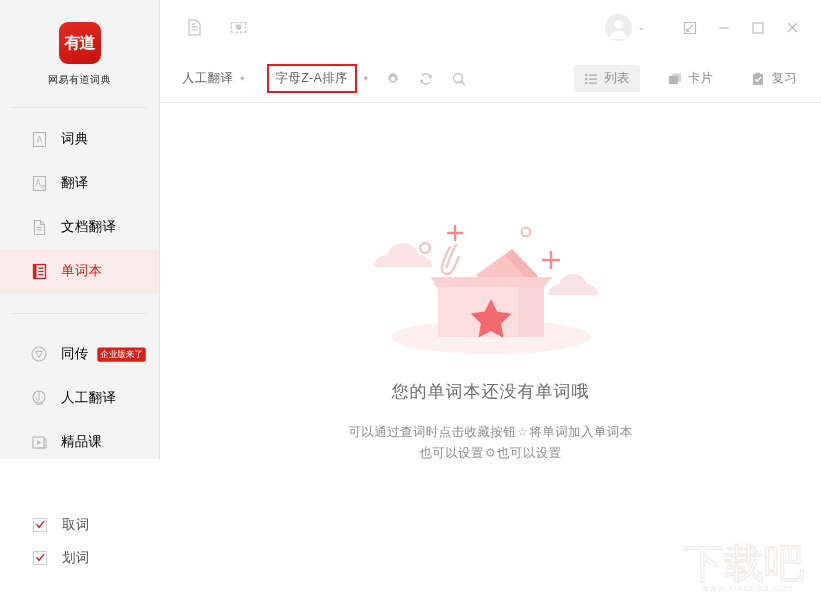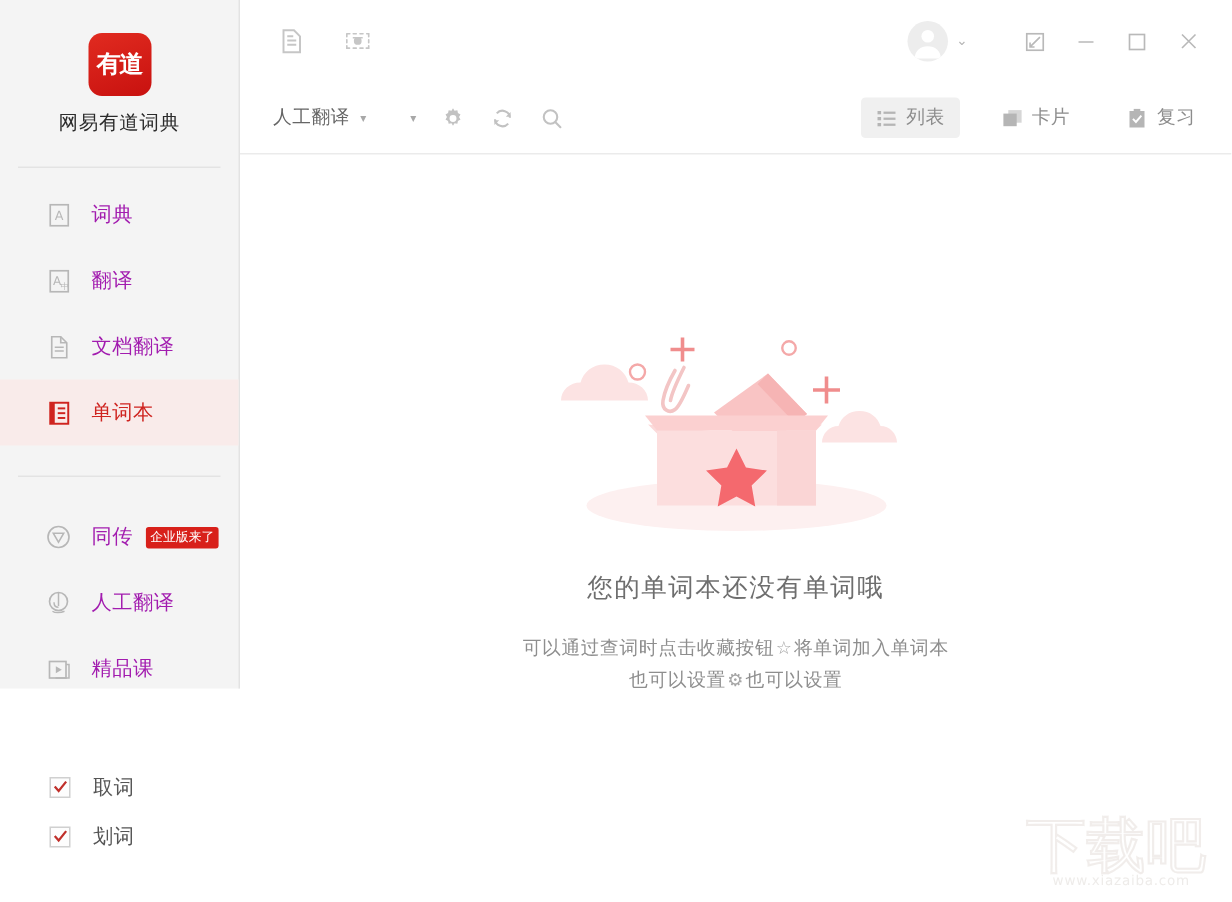--- a/index.html
+++ b/index.html
@@ -46,21 +46,21 @@
     justify-content: center;
     color: #ffffff;
     font-size: 16px;
     font-weight: bold;
     letter-spacing: -1px;
     line-height: 1;
     font-family: "DejaVu Sans", "Liberation Sans", sans-serif;
   }
   .logo-text {
     margin-top: 9px;
-    font-size: 13px;
+    font-size: 10px;
     color: #2b2b2b;
     letter-spacing: 0.5px;
   }
 
   .sidebar-divider {
     height: 1px;
     background: #e3e3e3;
     margin: 20px 12px 0 12px;
   }
 
@@ -84,21 +84,21 @@
     margin-right: 13px;
     display: flex;
     align-items: center;
     justify-content: center;
     color: #b7b7b7;
   }
   .nav-item.active .nav-icon { color: #cf2420; }
 
   .nav-label {
     font-size: 13.5px;
-    color: #a21caf;
+    color: #000000;
     white-space: nowrap;
     letter-spacing: 0.3px;
   }
   .nav-item.active .nav-label { color: #cf2420; }
 
   .nav-badge {
     margin-left: 7px;
     background: #d8201a;
     color: #fff;
     font-size: 9px;
@@ -474,20 +474,23 @@
 
     <div class="toolbar">
       <div class="tb-left">
 
         <div class="dropdown">
           <span>人工翻译</span>
           <span class="dd-caret">▾</span>
         </div>
 
         <div class="dropdown sort">
+          <span class="sort-box">
+            <span>字母Z-A排序</span>
+          </span>
           <span class="dd-caret">▾</span>
         </div>
 
         <span class="tb-icon">
           <svg width="16" height="16" viewBox="0 0 16 16" fill="none">
             <path d="M8 1.2l1 1.7 1.9-.4.4 1.9 1.7 1-1 1.6 1 1.6-1.7 1-.4 1.9-1.9-.4-1 1.7-1-1.7-1.9.4-.4-1.9-1.7-1 1-1.6-1-1.6 1.7-1 .4-1.9 1.9.4z" fill="currentColor"></path>
             <circle cx="8" cy="8" r="2.3" fill="#ffffff"></circle>
           </svg>
         </span>
 

